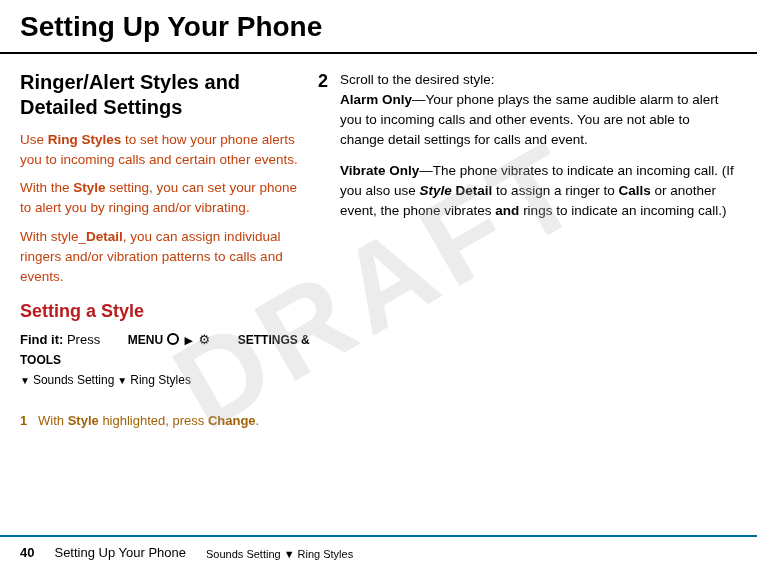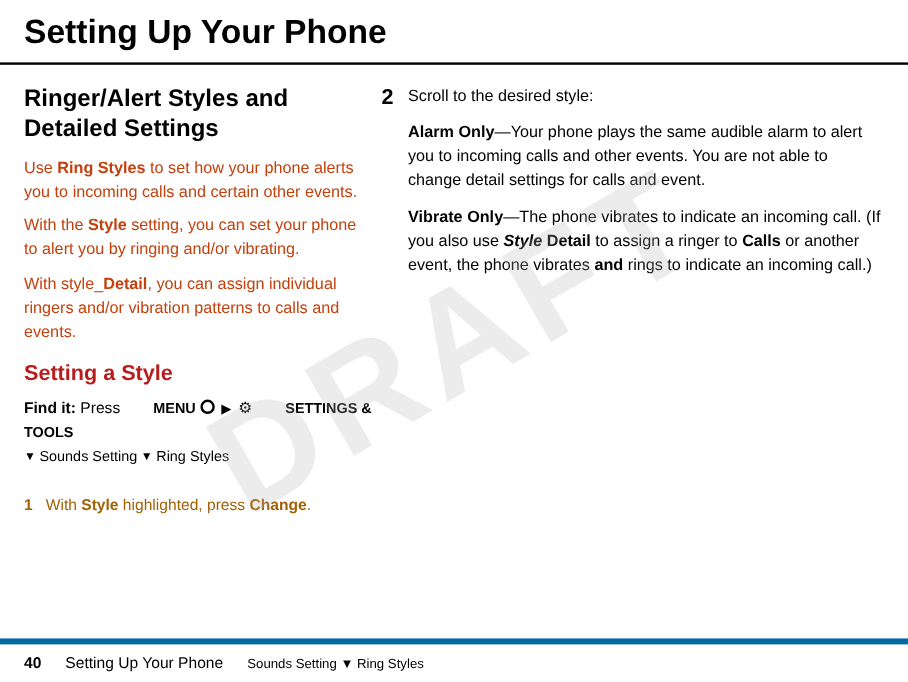--- a/index.html
+++ b/index.html
@@ -155,21 +155,20 @@
       line-height: 1.3;
     }
 
     .step-content {
       margin-left: 22px;
     }
 
     .step-intro {
       font-size: 13.5px;
       color: #000000;
-      margin-bottom: 10px;
       line-height: 1.5;
     }
 
     .style-block {
       margin-bottom: 10px;
     }
 
     .style-title {
       font-size: 13.5px;
       font-weight: bold;
@@ -188,21 +187,21 @@
       font-style: italic;
       font-weight: bold;
     }
 
     
     .page-footer {
       position: absolute;
       bottom: 0;
       left: 0;
       right: 0;
-      border-top: 5px solid #0369a1;
+      border-top: 2px solid #0369a1;
       padding: 8px 20px;
       display: flex;
       align-items: center;
       gap: 20px;
       background: #ffffff;
     }
 
     .footer-page-number {
       font-size: 13px;
       font-weight: bold;

